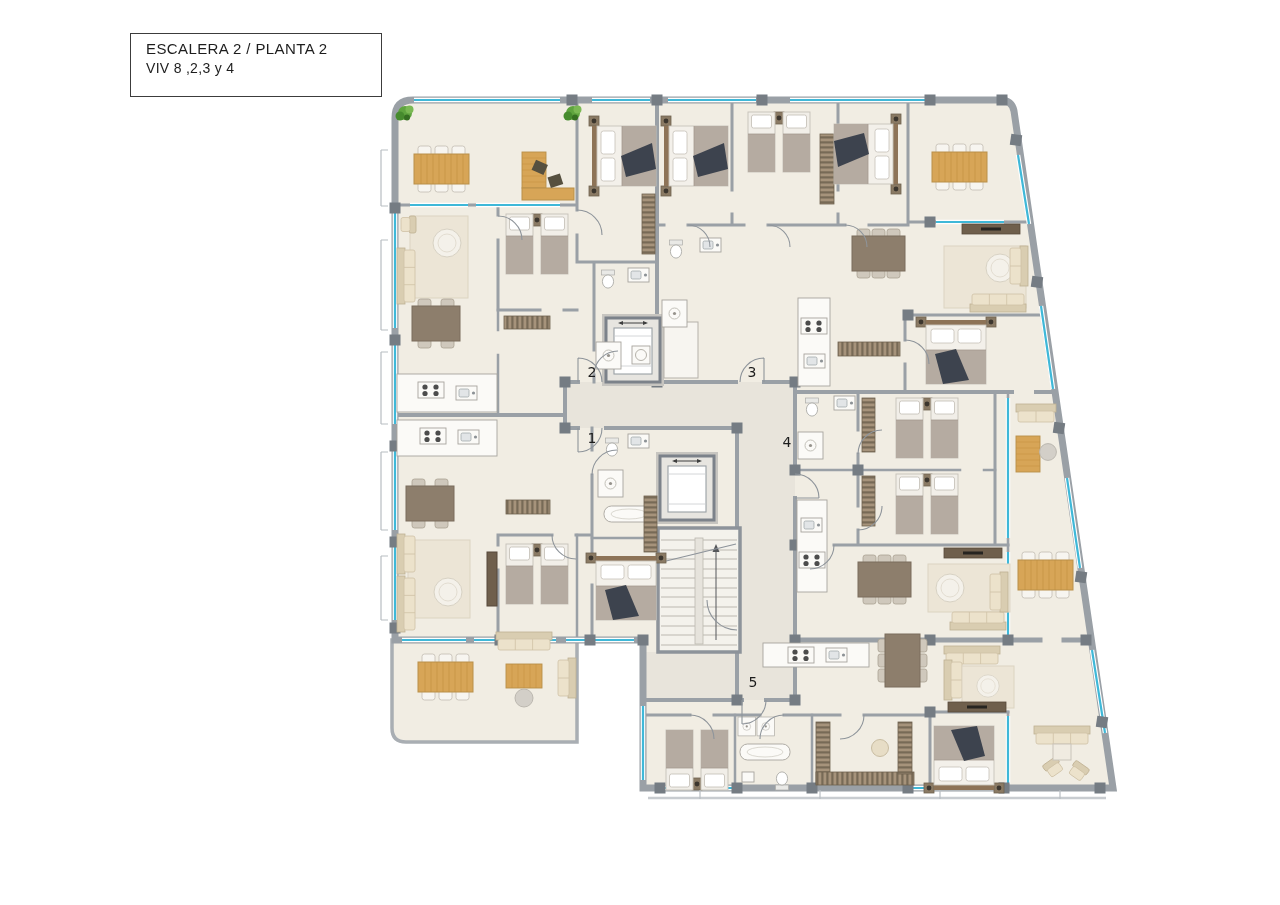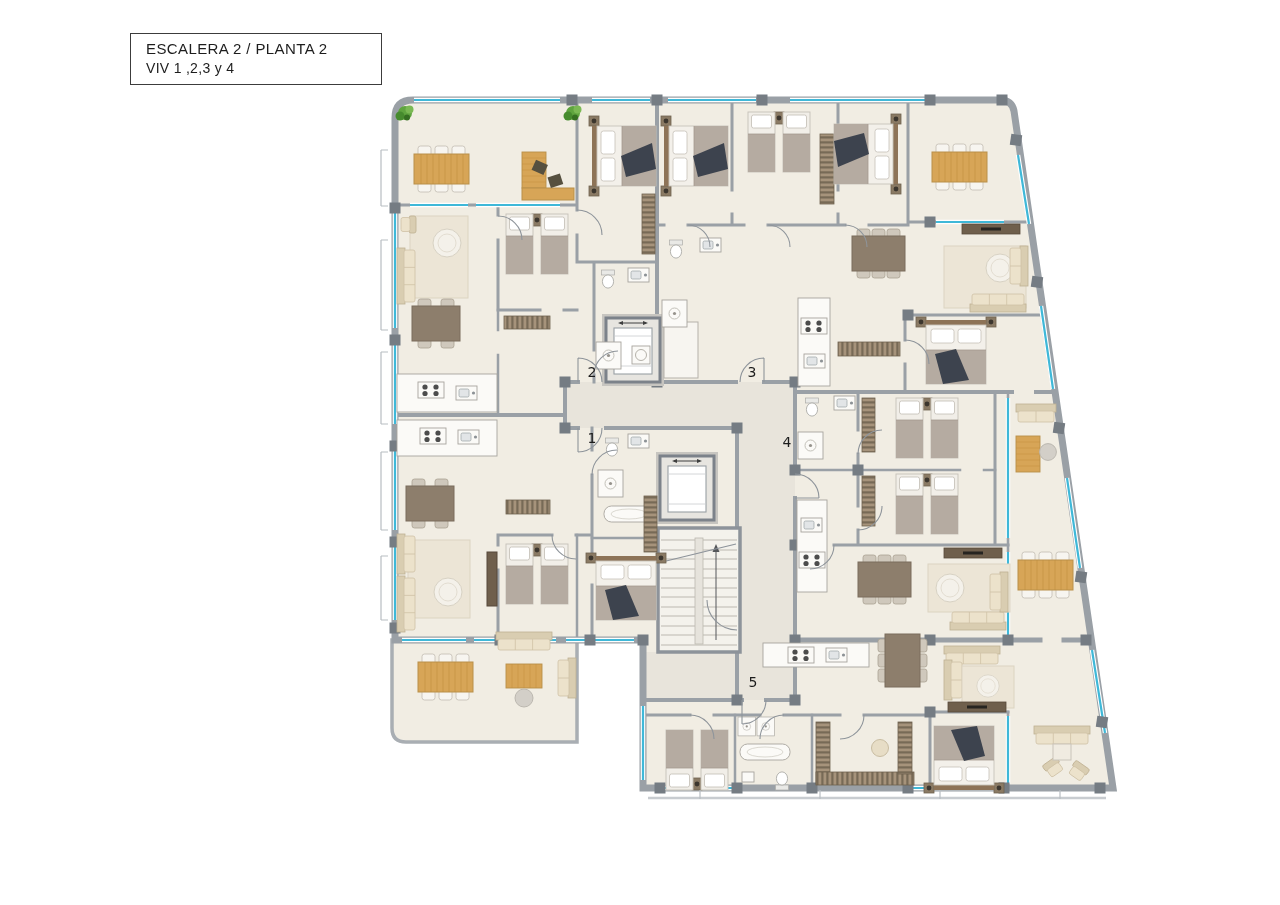--- a/index.html
+++ b/index.html
@@ -4,21 +4,21 @@
 <style>
   :root{
     --background:#ffffff; --floor:#f1ede3; --corridor:#e8e4db; --wall:#9aa0a6;
     --wall_dark:#757c83; --window:#3fb8d8; --wood:#d7a557; --table_brown:#8d7e6c;
     --sofa:#ece2cb; --rug:#ece5d6; --bed_blanket:#b5aba1; --bed_dark:#3d434e;
     --wardrobe:#a6937b; --wardrobe_stripe:#776a56; --plant:#5fa43f; --fixture:#fbfaf7;
   }
   html,body{margin:0;padding:0;background:var(--background);}
   .page{position:relative;width:1280px;height:905px;background:var(--background);overflow:hidden;
         font-family:"Liberation Sans",sans-serif;}
-  .title-box{position:absolute;left:130px;top:33px;width:252px;height:52px;box-sizing:border-box;
+  .title-box{position:absolute;left:130px;top:33px;width:252px;height:64px;box-sizing:border-box;
         border:1.5px solid #3c3c3c;padding:6px 0 0 15px;color:#1d1d1d;}
   .title-line1{font-size:15px;letter-spacing:.4px;line-height:1.25;}
   .title-line2{font-size:14px;letter-spacing:.3px;line-height:1.3;}
   svg{position:absolute;left:0;top:0;}
   .flr{fill:var(--floor);}
   .cor{fill:var(--corridor);}
   .wallS{stroke:var(--wall);fill:none;stroke-linecap:square;}
   .pier{fill:var(--wall_dark);}
   .winU{stroke:#ffffff;fill:none;}
   .winS{stroke:var(--window);fill:none;}
@@ -32,21 +32,21 @@
   .thin{stroke:#b8bdc2;stroke-width:1.2;fill:none;}
   .ulabel{font-family:"DejaVu Sans",sans-serif;font-size:14px;fill:#1c1c1c;text-anchor:middle;}
 </style>
 </head>
 <body>
 
 <div class="page">
 
   <div class="title-box">
     <div class="title-line1">ESCALERA 2 / PLANTA 2</div>
-    <div class="title-line2">VIV 1 ,2,3 y 4</div>
+    <div class="title-line2">VIV 8 ,2,3 y 4</div>
   </div>
 
   <svg width="1280" height="905" viewBox="0 0 1280 905">
     <defs>
       <pattern id="wdV" width="6" height="5" patternUnits="userSpaceOnUse">
         <rect width="6" height="5" fill="#a6937b"></rect>
           <rect y="1.3" width="6" height="2.2" fill="#776a56"></rect>
       </pattern>
       <pattern id="wdH" width="5" height="6" patternUnits="userSpaceOnUse">
         <rect width="5" height="6" fill="#a6937b"></rect>

